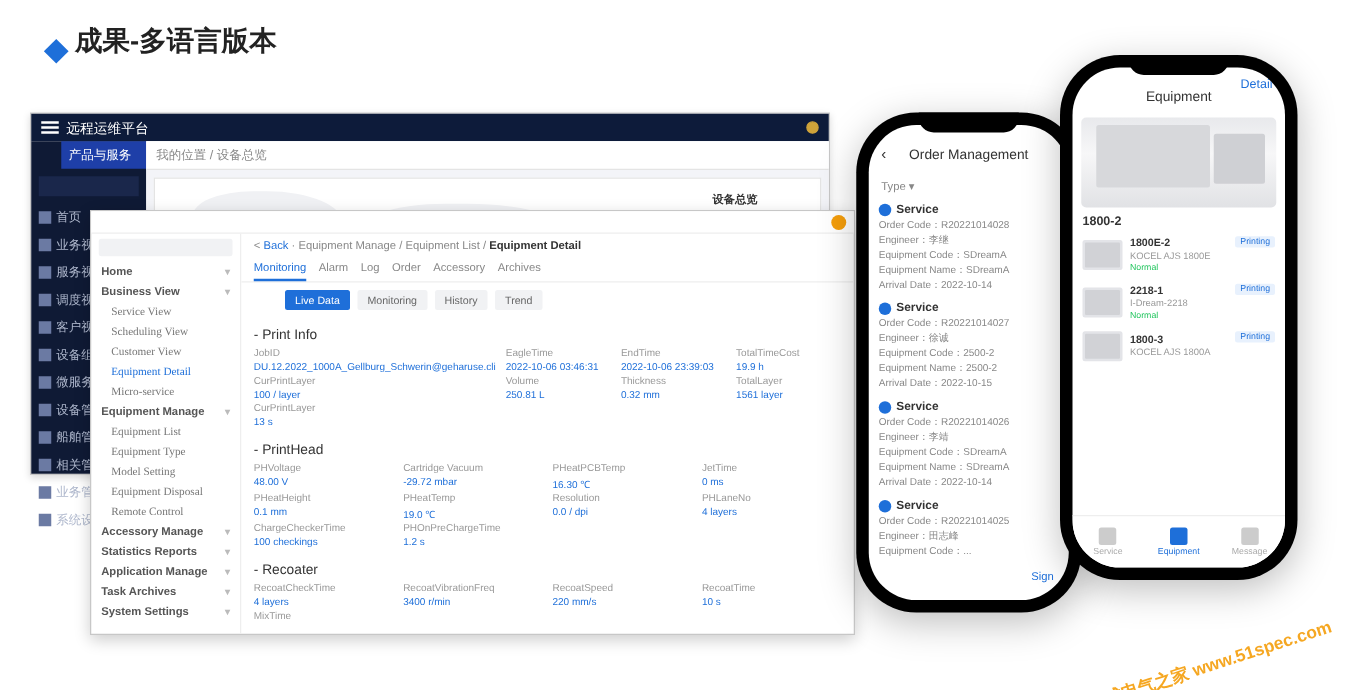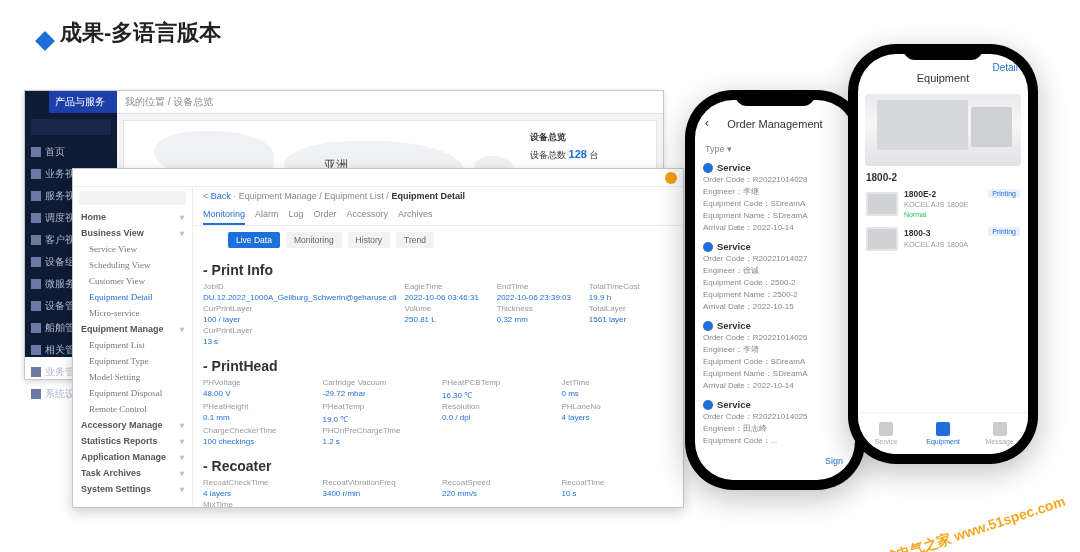--- a/index.html
+++ b/index.html
@@ -23,21 +23,21 @@
 .win1 .side .search { margin: 6px; height: 16px; background: #1a274b; }
 .win1 .side .item { padding: 4px 6px; display: flex; align-items: center; gap: 4px; }
 .win1 .side .item .ic { width: 10px; height: 10px; background: #6b7aa3; }
 .win1 .main { flex: 1; background: #f3f4f8; }
 .win1 .crumb { background: #fff; font-size: 10px; padding: 4px 8px; color: #888; border-bottom: 1px solid #e4e4e4; }
 .win1 .map { position: relative; height: 90px; background: #fff; margin: 6px; border: 1px solid #e4e4e4; overflow: hidden; }
 .win1 .map .land { position: absolute; background: #f0f1f4; border-radius: 40% 50% 30% 60%; }
 .win1 .map .lbl { position: absolute; top: 36px; left: 200px; font-size: 12px; color: #444; }
 .win1 .map .lbl2 { position: absolute; top: 48px; left: 190px; width: 5px; height: 5px; border: 1px solid #d33; border-radius: 50%; }
 .win1 .map .panel { position: absolute; right: 6px; top: 10px; width: 120px; font-size: 9px; color: #666; }
-.win1 .map .panel .pt { color: #333; font-weight: 600; margin-bottom: 4px; }
+.win1 .map .panel .pt { color: #333; font-weight: 600; margin-bottom: 4px; margin-left: 40px; }
 .win1 .map .panel .pv { color: #333; }
 .win1 .map .panel .pv b { color: #1e6fd9; font-size: 11px; }
 
 
 .win2 { position: absolute; top: 168px; left: 72px; width: 612px; height: 340px; background: #fff; border: 1px solid #c7c7c7; box-shadow: 0 4px 12px rgba(0,0,0,.2); display: flex; }
 .win2 .hdr { position: absolute; top: 0; left: 0; right: 0; height: 18px; background: #fff; border-bottom: 1px solid #eee; display: flex; align-items: center; justify-content: flex-end; padding: 0 6px; gap: 4px; }
 .win2 .hdr .av { width: 12px; height: 12px; border-radius: 50%; background: #f59e0b; }
 .win2 .side { width: 120px; padding-top: 18px; border-right: 1px solid #eee; font-size: 9px; color: #555; overflow: hidden; }
 .win2 .side .search2 { margin: 4px 6px; height: 14px; background: #f1f2f4; border-radius: 2px; }
 .win2 .side .grp { padding: 3px 8px; display: flex; align-items: center; gap: 4px; font-weight: 600; }
@@ -47,21 +47,21 @@
 .win2 .main { flex: 1; padding: 18px 0 0 0; overflow: hidden; }
 .win2 .crumb2 { font-size: 9px; padding: 4px 10px; color: #888; }
 .win2 .crumb2 span { color: #1e6fd9; }
 .win2 .tabs { padding: 0 10px; border-bottom: 1px solid #eee; display: flex; gap: 10px; font-size: 9px; color: #888; }
 .win2 .tabs .tb { padding: 4px 0; }
 .win2 .tabs .tb.active { color: #1e6fd9; border-bottom: 2px solid #1e6fd9; }
 .win2 .btns { padding: 6px 10px; display: flex; gap: 6px; font-size: 8.5px; }
 .win2 .btns .b { padding: 3px 8px; border-radius: 2px; background: #f1f2f4; color: #666; }
 .win2 .btns .b.active { background: #1e6fd9; color: #fff; margin-left: 25px; }
 .win2 .section { padding: 4px 10px; }
-.win2 .section .sh { font-size: 14px; font-weight: 700; color: #333; margin: 4px 0; }
+.win2 .section .sh { font-size: 11px; font-weight: 400; color: #333; margin: 4px 0; }
 .win2 .grid { display: grid; grid-template-columns: repeat(4, 1fr); gap: 2px 8px; font-size: 8px; }
 .win2 .grid .lbl { color: #999; }
 .win2 .grid .val { color: #1e6fd9; }
 
 
 .phone { position: absolute; border-radius: 48px; background: #000; padding: 10px; box-shadow: 0 8px 30px rgba(0,0,0,.25); }
 .phone .scr { width: 100%; height: 100%; background: #fff; border-radius: 38px; overflow: hidden; position: relative; }
 .phone .notch { position: absolute; top: 0; left: 50%; transform: translateX(-50%); width: 80px; height: 16px; background: #000; border-radius: 0 0 12px 12px; z-index: 2; }
 .phone1 { top: 90px; left: 685px; width: 180px; height: 400px; }
 .phone2 { top: 44px; left: 848px; width: 190px; height: 420px; }
@@ -105,20 +105,26 @@
 </style>
 </head>
 <body>
 
 <div class="title-bar">
   <div class="diamond"></div>
   <div class="t">成果-多语言版本</div>
 </div>
 
 <div class="win1">
+  <div class="hdr">
+    <div class="menu-icon"></div>
+    <span>远程运维平台</span>
+    <span class="sp"></span>
+    <span class="sq"></span>
+  </div>
   <div class="body">
     <div class="side">
       <div class="tab">产品与服务</div>
       <div class="search"></div>
       <div id="w1-side">
           <div class="item"><div class="ic"></div>首页</div>
           <div class="item"><div class="ic"></div>业务视图</div>
           <div class="item"><div class="ic"></div>服务视图</div>
           <div class="item"><div class="ic"></div>调度视图</div>
           <div class="item"><div class="ic"></div>客户视图</div>
@@ -338,20 +344,29 @@
           <div class="info">
             <div class="n">1800E-2</div>
             <div class="m">KOCEL AJS 1800E</div>
             <div class="st">Normal</div>
           </div>
           <div class="tag">Printing</div>
         </div>
         <div class="eq-row">
           <div class="thumb"></div>
           <div class="info">
+            <div class="n">2218-1</div>
+            <div class="m">I-Dream-2218</div>
+            <div class="st">Normal</div>
+          </div>
+          <div class="tag">Printing</div>
+        </div>
+        <div class="eq-row">
+          <div class="thumb"></div>
+          <div class="info">
             <div class="n">1800-3</div>
             <div class="m">KOCEL AJS 1800A</div>
             <div class="st"></div>
           </div>
           <div class="tag">Printing</div>
         </div>
       </div>
     <div class="ph-tabbar" id="p2-tabs">
         <div class="tb"><div class="ic"></div>Service</div>
         <div class="tb active"><div class="ic"></div>Equipment</div>

